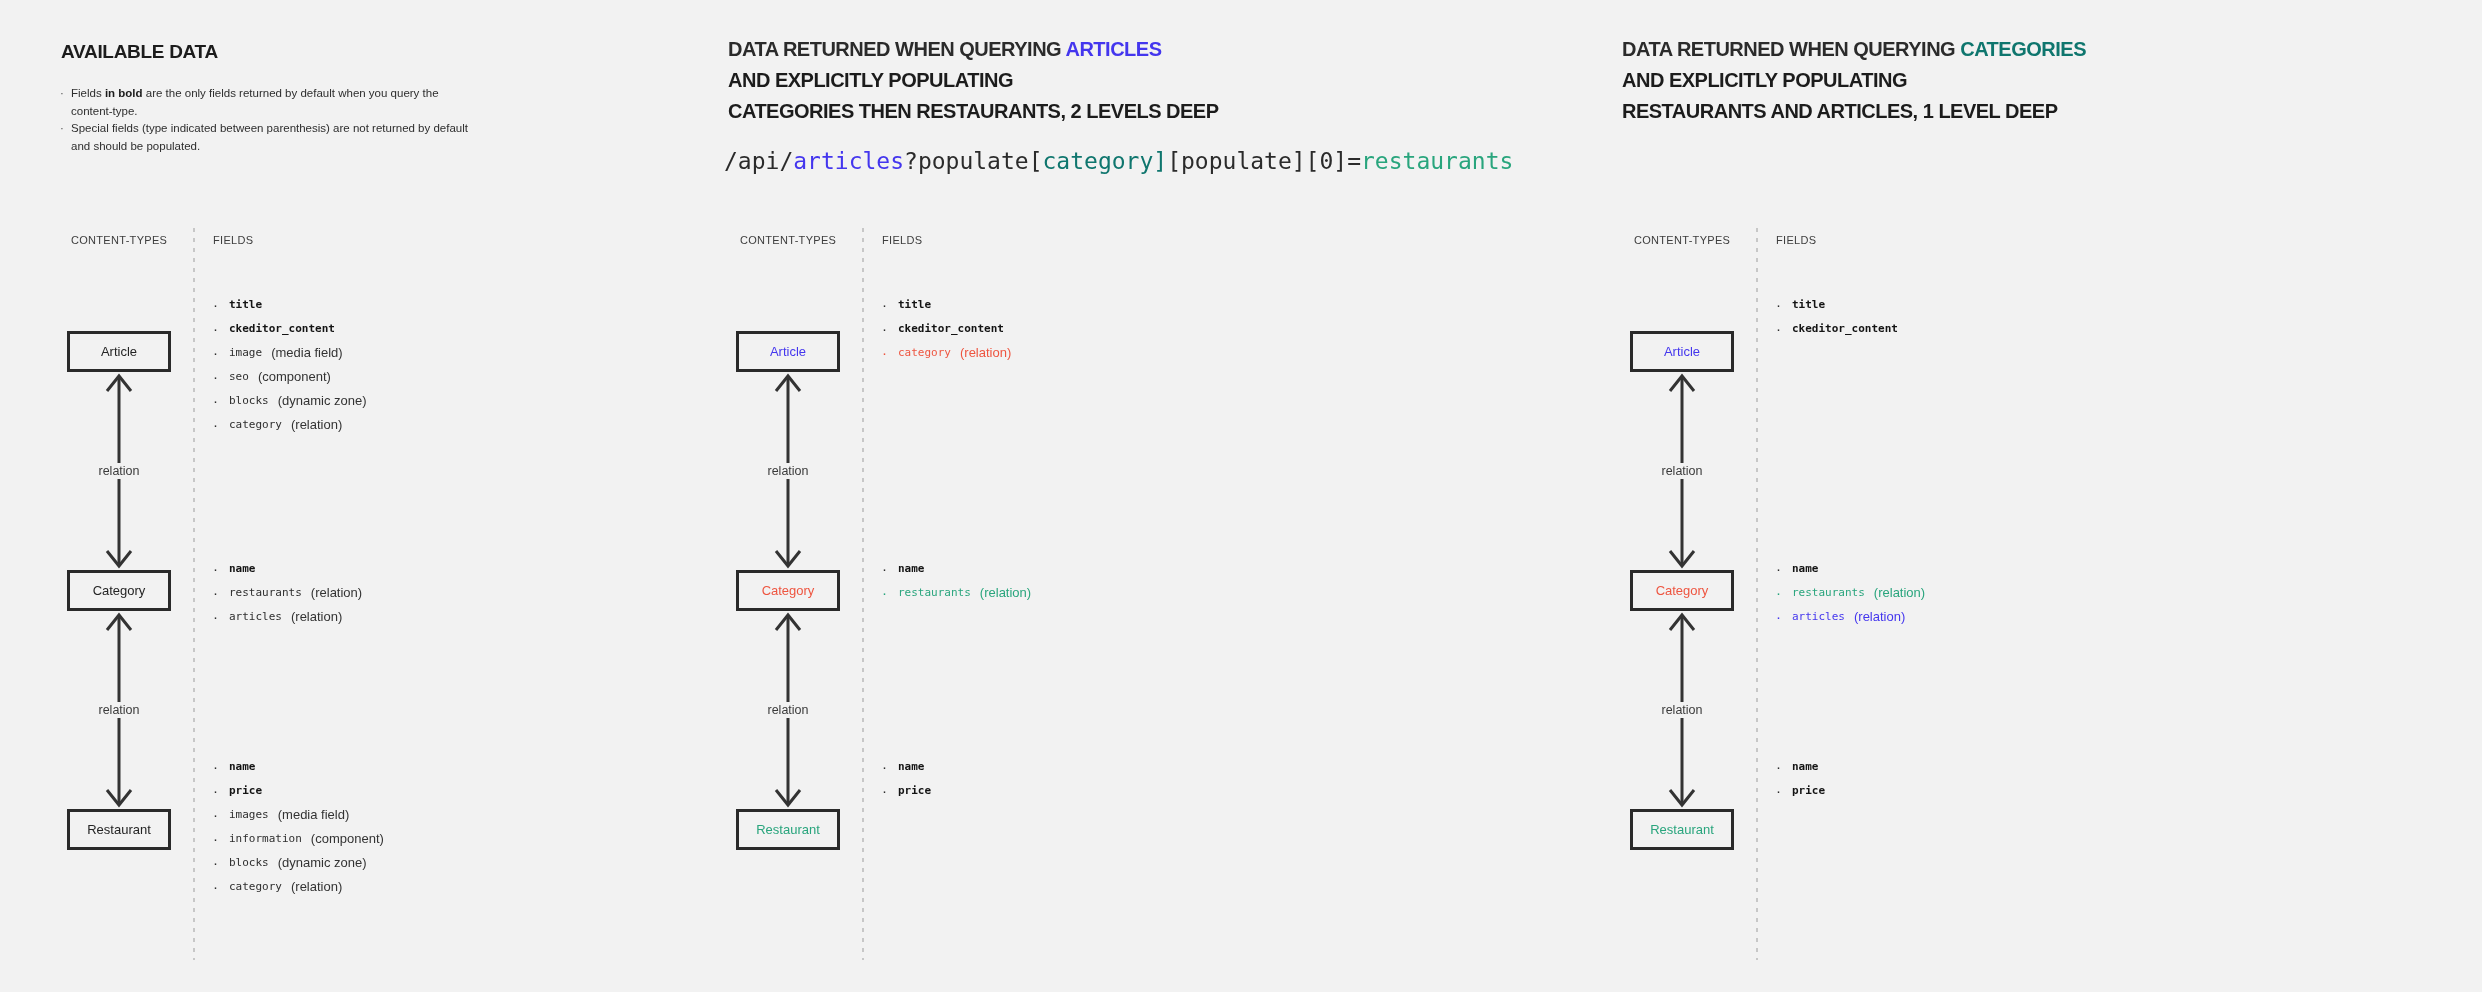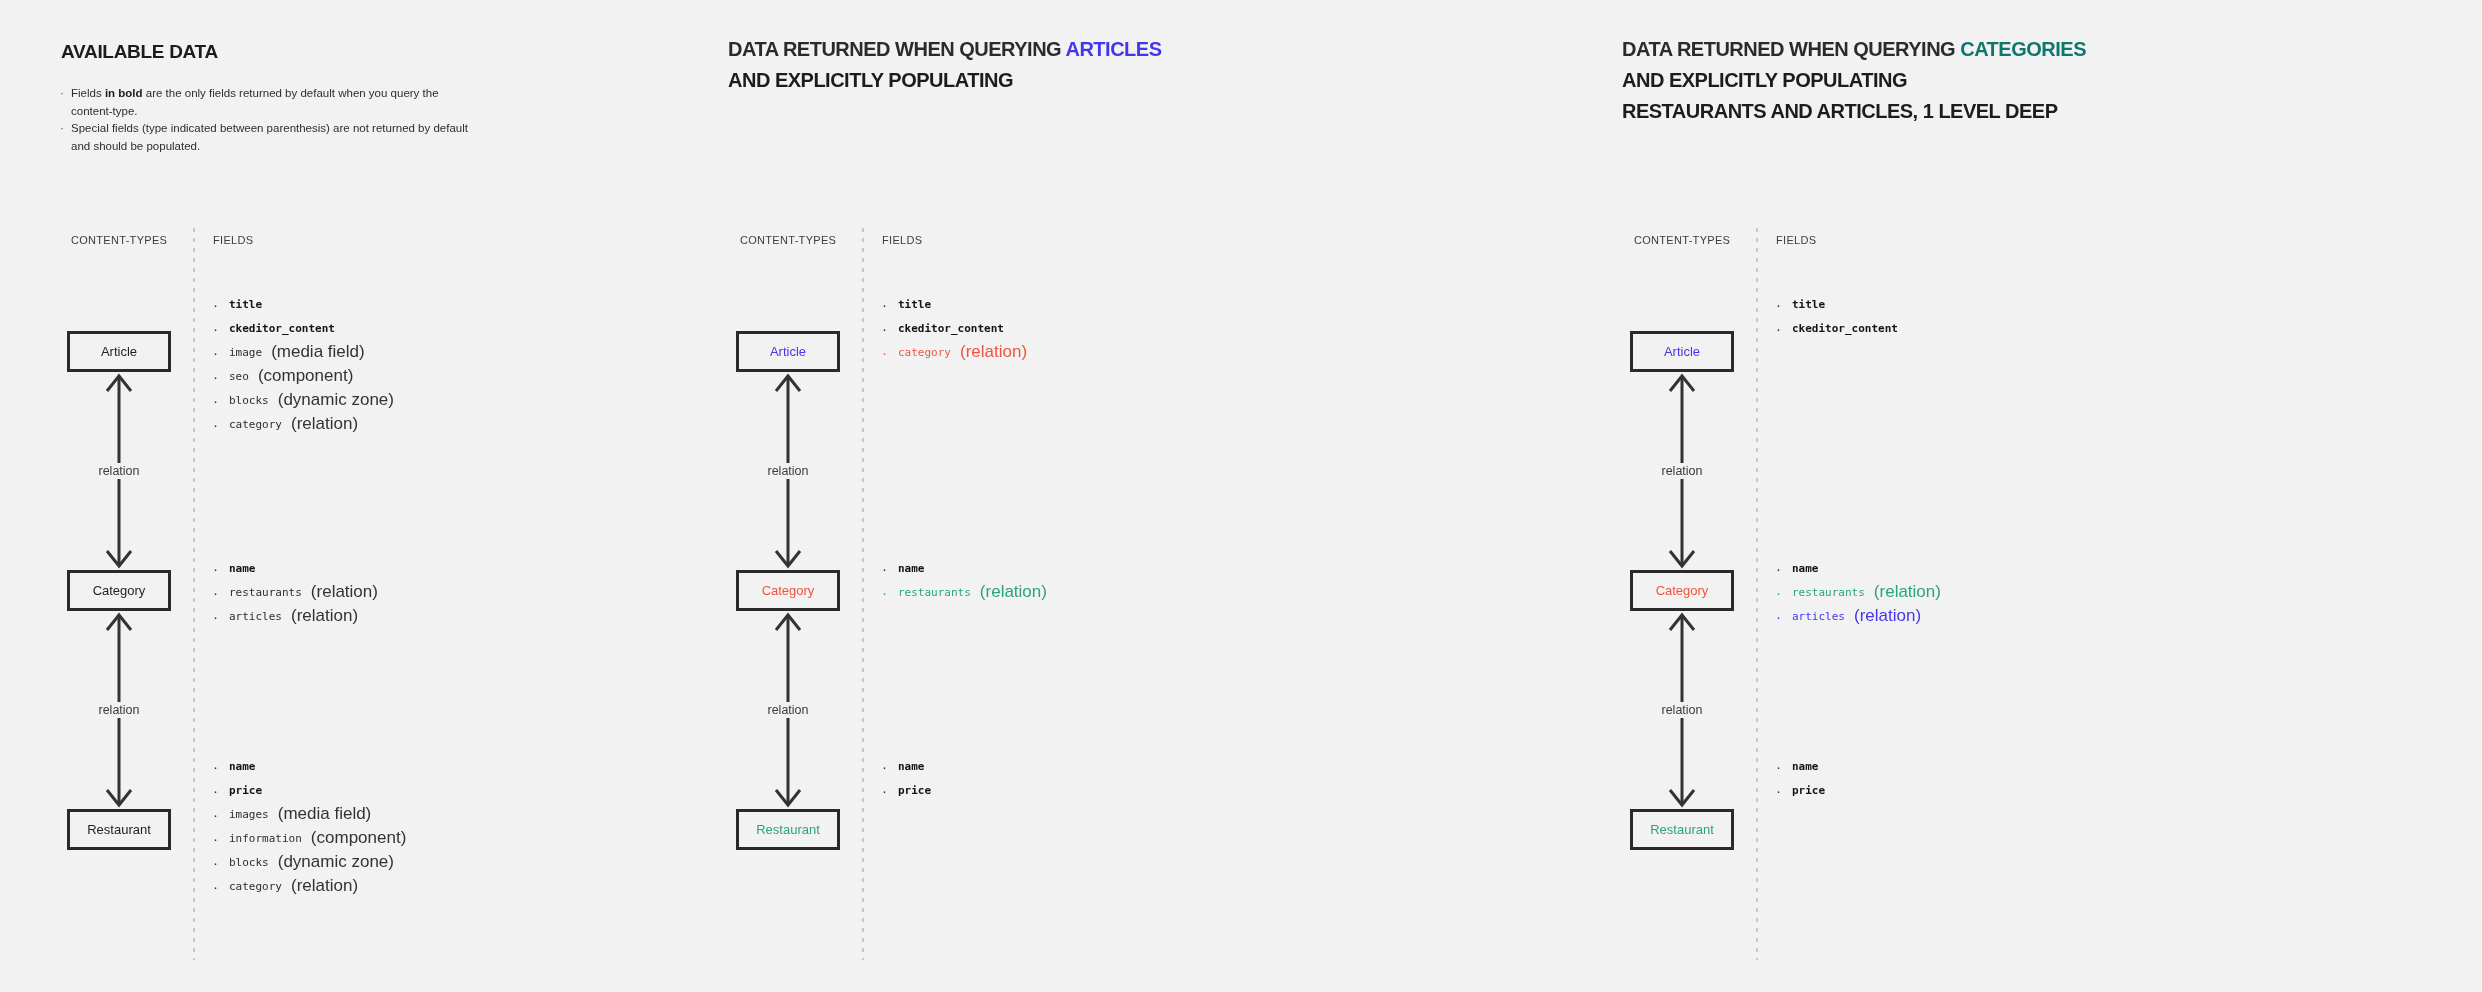--- a/index.html
+++ b/index.html
@@ -48,21 +48,21 @@
   .connector{position:absolute;left:30px;}
   .rel-label{position:absolute;left:52px;transform:translateX(-50%);
              background:#f2f2f2;padding:0 3px;font-size:12.5px;line-height:16px;
              color:#3a3a3a;white-space:nowrap;}
 
   .fgroup{position:absolute;left:146px;}
   .frow{display:flex;align-items:center;height:24px;white-space:nowrap;}
   .dot{width:16px;font-size:15px;color:#2e2e2e;flex:none;}
   .fname{font-family:"DejaVu Sans Mono",monospace;font-size:11px;color:#2e2e2e;}
   .fname.b{font-weight:700;color:#141414;}
-  .fann{font-size:17px;color:#333;margin-left:9px;}
+  .fann{font-size:13px;color:#333;margin-left:9px;}
   .row-red .dot,.row-red .fname,.row-red .fann{color:#ee5540;}
   .row-teal .dot,.row-teal .fname,.row-teal .fann{color:#29a57d;}
   .row-blue .dot,.row-blue .fname,.row-blue .fann{color:#4436ee;}
 </style>
 </head>
 <body>
 
 <section class="panel" id="panel-1">
   <h1 class="h1">AVAILABLE DATA</h1>
 
@@ -184,21 +184,23 @@
           <span class="fann">(relation)</span>
         </div>
     </div>
   </div>
 </section>
 
 <section class="panel" id="panel-2">
   <div class="titleblock">
     <div class="tline"><span class="c-dark">DATA RETURNED WHEN QUERYING </span><span class="c-blue">ARTICLES</span></div>
     <div class="tline">AND EXPLICITLY POPULATING</div>
-  </div>
+    <div class="tline">CATEGORIES THEN RESTAURANTS, 2 LEVELS DEEP</div>
+  </div>
+  <div class="url"><span class="c-dark">/api/</span><span class="c-blue">articles</span><span class="c-dark">?populate[</span><span class="c-red">category]</span><span class="c-dark">[populate][0]=</span><span class="c-teal">restaurants</span></div>
 
   <div class="diagram">
     <div class="colhead head-ct">CONTENT-TYPES</div>
     <div class="colhead head-f">FIELDS</div>
     <div class="vsep"></div>
 
     <div class="ctbox lbl-blue" style="top:106px">
         <span>Article</span>
       </div>
     <svg class="connector" style="top:147px" width="44" height="198" viewBox="0 0 44 198">

